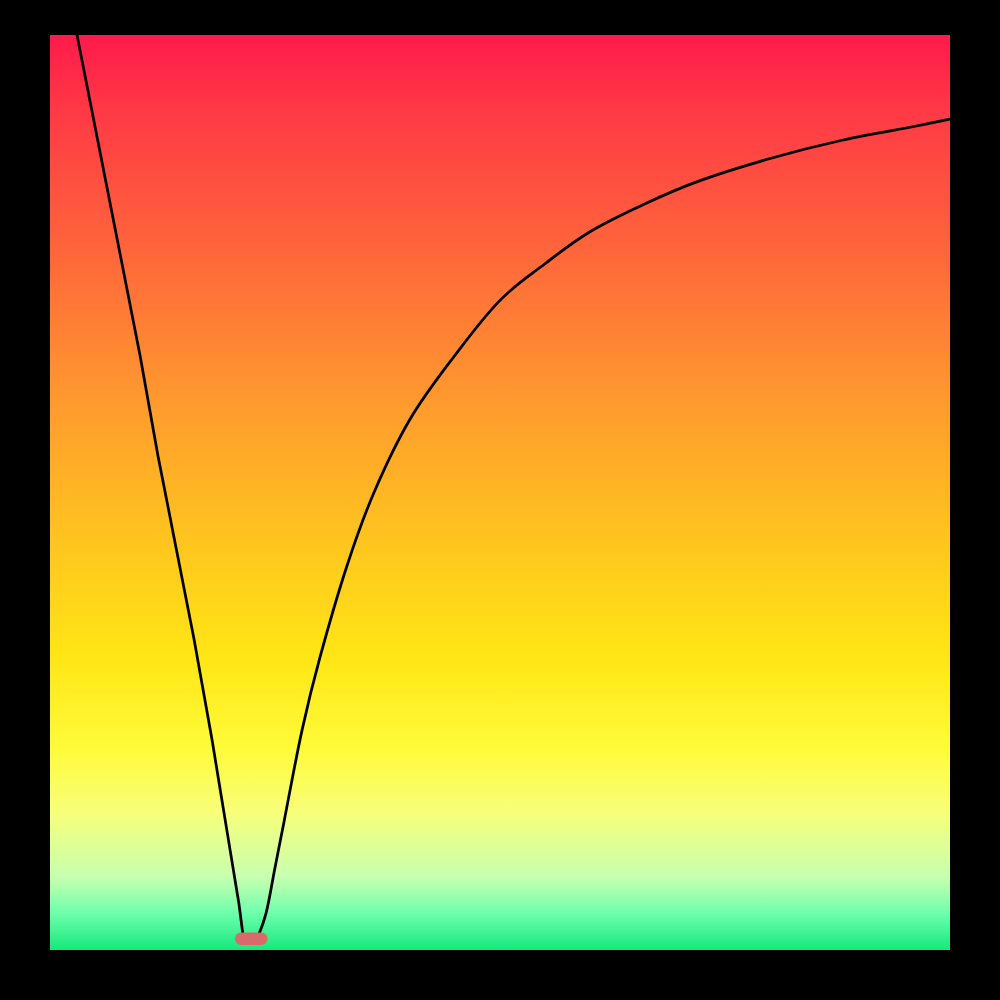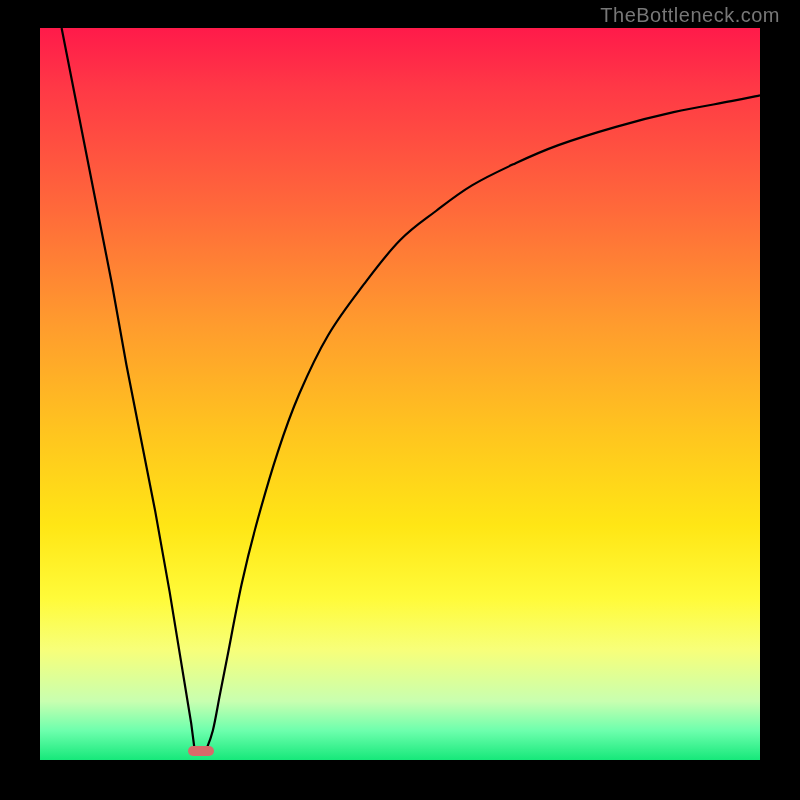--- a/index.html
+++ b/index.html
@@ -63,21 +63,20 @@
     border-radius: 6px;
     height: 10px;
     width: 26px;
     transform: translate(-50%, -50%);
   }
 </style>
 </head>
 <body>
 
 <div class="stage">
-  <div class="watermark">TheBottleneck.com</div>
 
   <div class="plot-area">
     <div class="gradient"></div>
     <svg class="curve" viewBox="0 0 720 732" preserveAspectRatio="none">
       <path d="M 21.599999999999998 0 L 36 73.19999999999993 L 57.6 183 L 72 256.2 L 86.39999999999999 336.71999999999997 L 100.80000000000001 409.92 L 115.2 483.12 L 129.6 563.64 L 136.8 607.56 L 144 651.48 L 151.2 695.4 L 154.8 723.216 L 160.56 723.216 L 165.6 723.216 C 166.896 719.5267200000001, 170.20799999999997 712.99728, 172.79999999999998 702.72 C 175.392 692.44272, 177.408 679.296, 180 666.12 C 182.592 652.944, 183.312 649.284, 187.20000000000002 629.52 C 191.08800000000002 609.756, 196.41600000000003 580.0368, 201.60000000000002 556.3199999999999 C 206.78400000000002 532.6031999999999, 209.52 521.4768, 216 497.76 C 222.48 474.0432, 229.824 448.2768, 237.60000000000002 424.56 C 245.37600000000003 400.8432, 250.128 387.0816, 259.2 366 C 268.272 344.9184, 276.336 327.20400000000006, 288 307.44000000000005 C 299.664 287.67600000000004, 311.04 273.3288, 324 256.2 C 336.96 239.07119999999998, 347.03999999999996 225.45599999999996, 360 212.27999999999997 C 372.96000000000004 199.10399999999998, 383.0400000000001 192.882, 396.00000000000006 183 C 408.96000000000004 173.118, 417.744 165.94439999999997, 432 157.38 C 446.256 148.81560000000002, 459.648 142.66680000000008, 475.20000000000005 135.42000000000007 C 490.75200000000007 128.17320000000007, 500.256 123.70800000000001, 518.4 117.12 C 536.544 110.532, 555.264 104.74920000000006, 576 98.82000000000005 C 596.736 92.89080000000004, 612.864 88.79159999999997, 633.6 84.17999999999995 C 654.336 79.56839999999993, 675.6479999999999 76.23047999999991, 691.1999999999999 73.19999999999993 C 706.752 70.16951999999995, 714.816 68.39808000000004, 720 67.34400000000005" fill="none" stroke="#000" stroke-width="2.2" stroke-linejoin="round"></path>
     </svg>
     <div class="marker" style="left: 160.56px; top: 723.216px;"></div>
   </div>
 </div>
 

